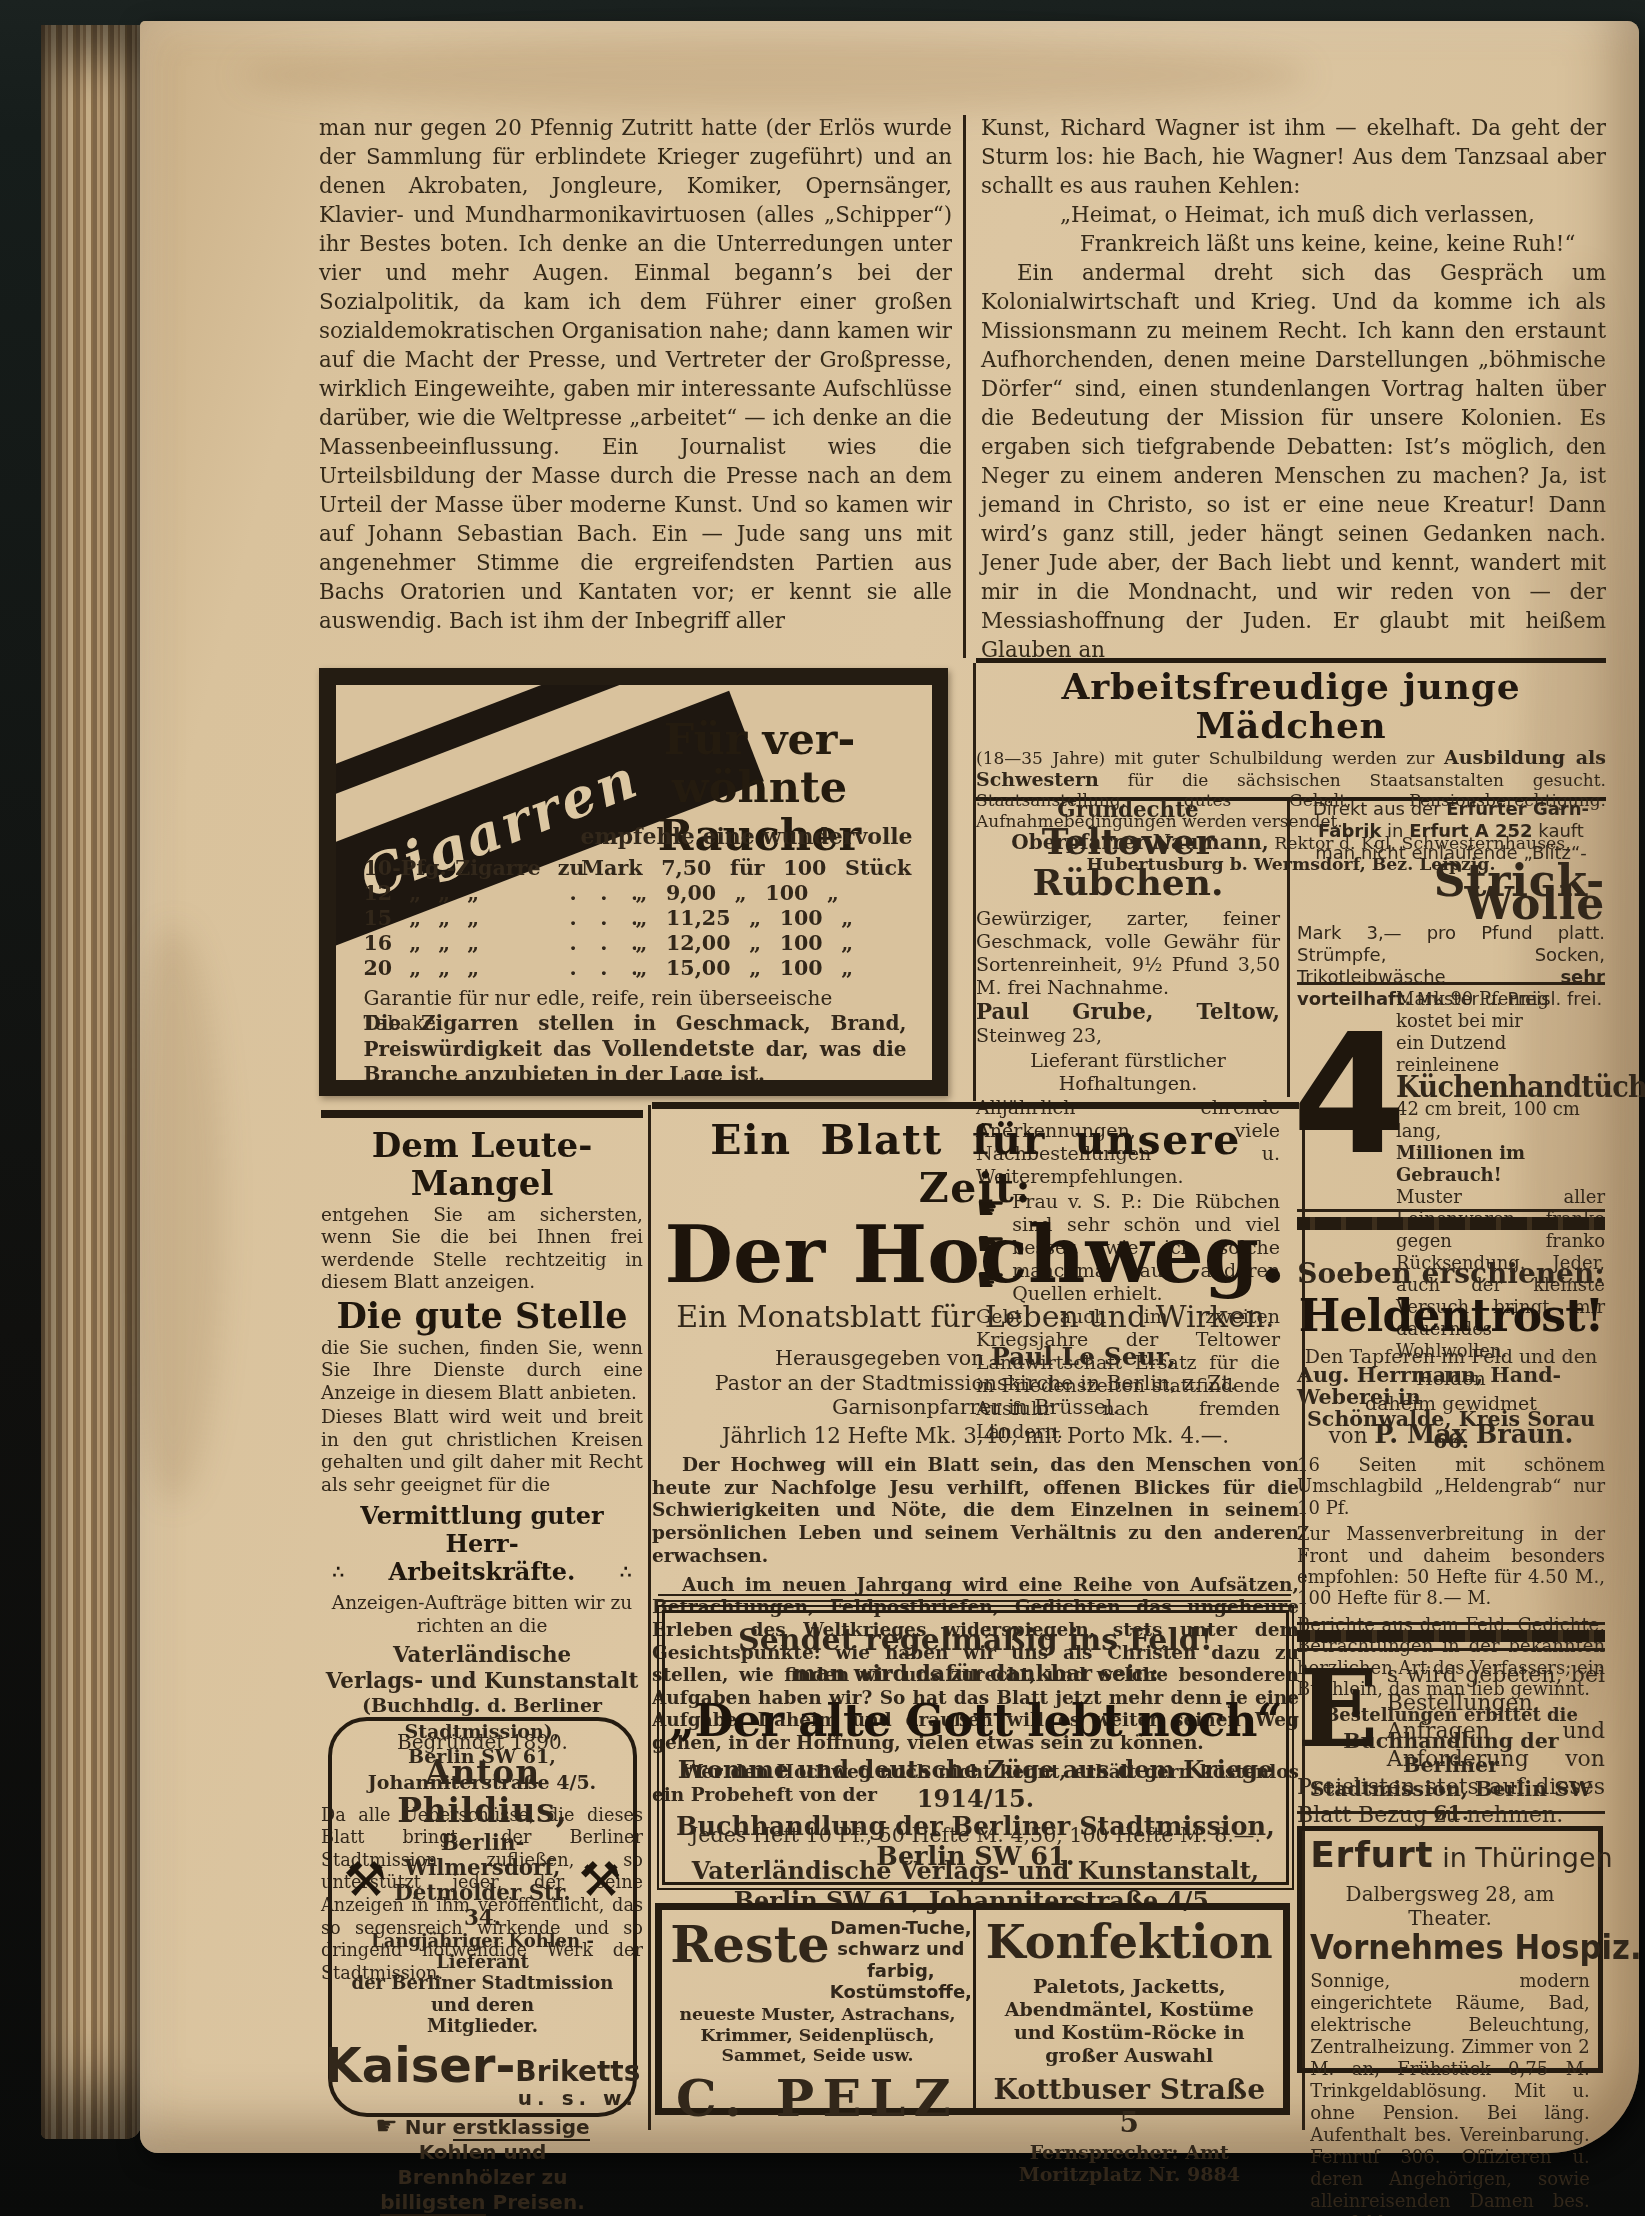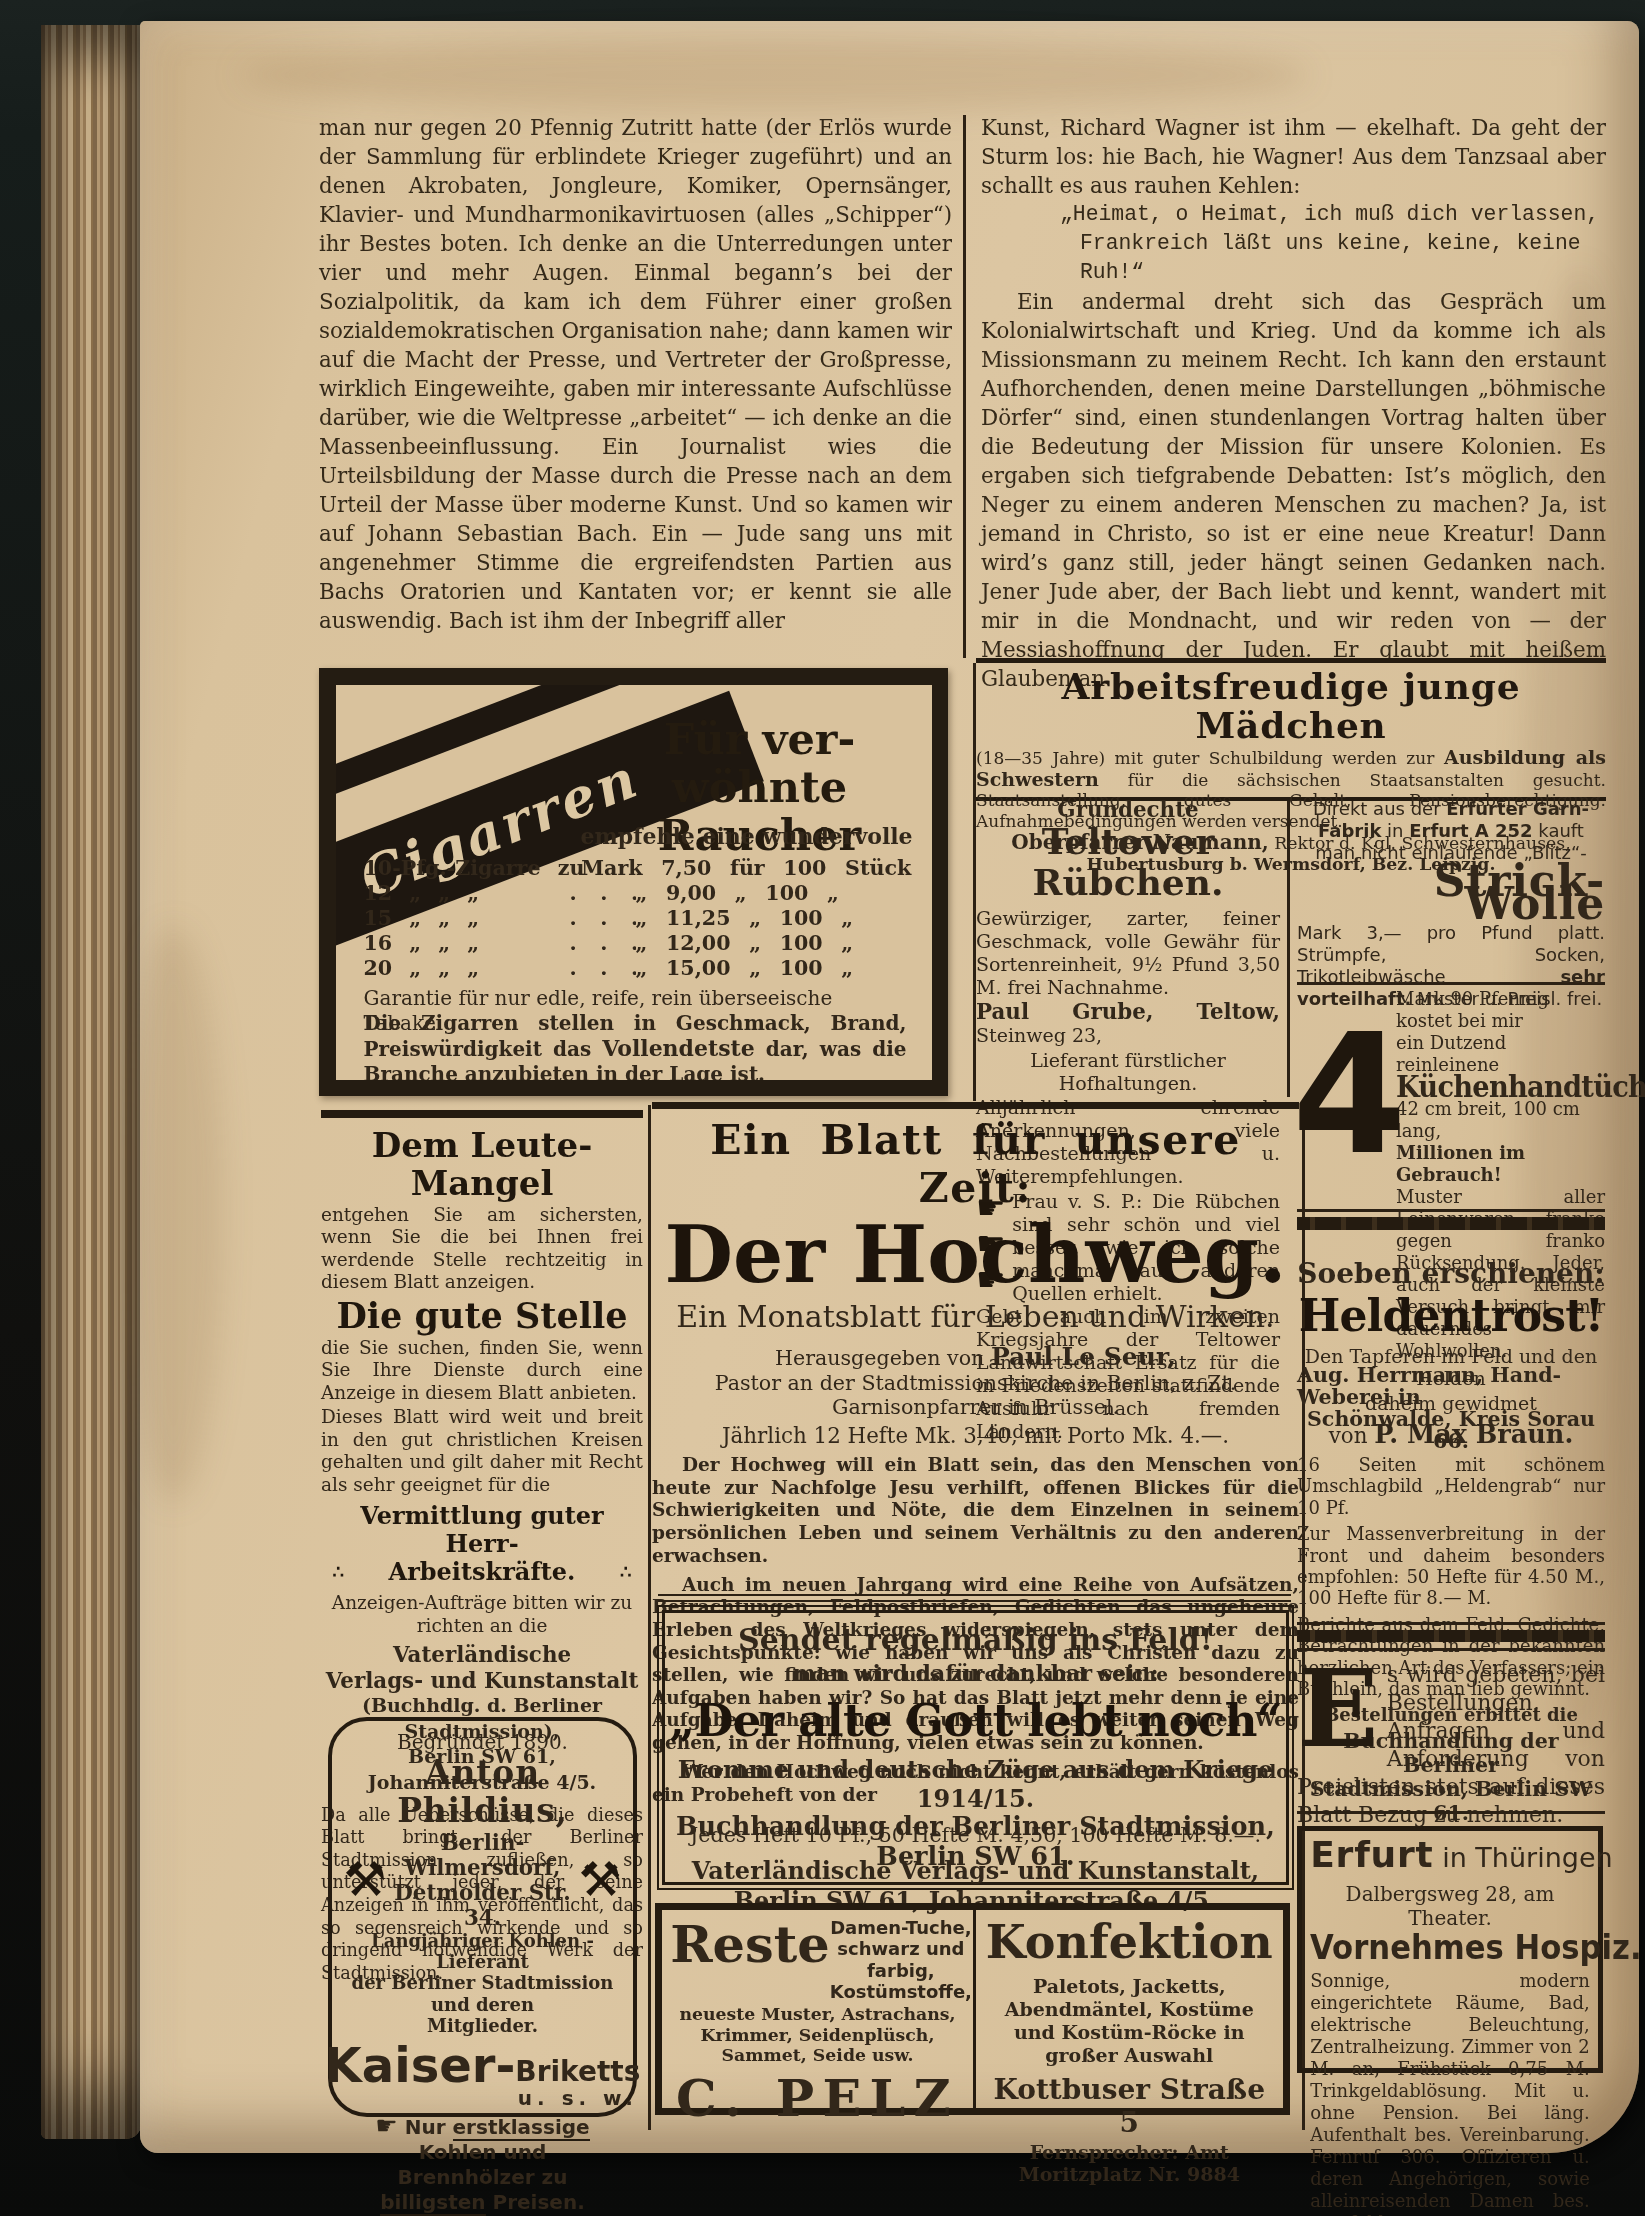--- a/index.html
+++ b/index.html
@@ -17,21 +17,21 @@
   .page{position:absolute;left:140px;top:21.4px;width:1499px;height:2132px;
         background:linear-gradient(105deg,#c9ae85 0%,#d9c29c 12%,#dcc6a2 45%,#d7c09a 78%,#c7ab82 100%);
         border-radius:5px 11.5px 90px 18px;
         box-shadow:inset -18px -25px 58px rgba(70,45,20,.38), inset 8.2px 10px 33px rgba(255,246,228,.28), 5px 8.2px 25px rgba(0,0,0,.6);}
   .stain{position:absolute;border-radius:50%;filter:blur(15px);pointer-events:none;}
   .rule{position:absolute;background:#2c2114;}
   .mottle{background:repeating-linear-gradient(90deg,#241b10 0 13px,#3c2e1c 13px 18px,#241b10 18px 31px);}
   
   .article-col{position:absolute;font-size:21.4px;line-height:29px;text-align:justify;color:#342919;}
   .article-col p{margin:0;}
-  .article-col .verse{text-align:left;padding-left:79px;font-family:Liberation Mono, monospace;}
+  .article-col .verse{text-align:left;padding-left:79px;}
   .article-col .indent{text-indent:36px;}
   
   .c{text-align:center;}
   .b{font-weight:bold;}
   
   .cig{position:absolute;left:179px;top:647px;width:629px;height:428px;background:#241c12;overflow:hidden;
        box-shadow:1.6px 2.5px 6.6px rgba(40,25,10,.4);}
   .cig-inner{position:absolute;left:16.5px;top:16.5px;right:16.5px;bottom:16.5px;background:#d9c29d;overflow:hidden;}
   .cig-ribbon{position:absolute;left:-99px;top:97px;width:527px;height:97px;background:#1e1710;transform:rotate(-21deg);
               display:flex;align-items:center;justify-content:center;}

